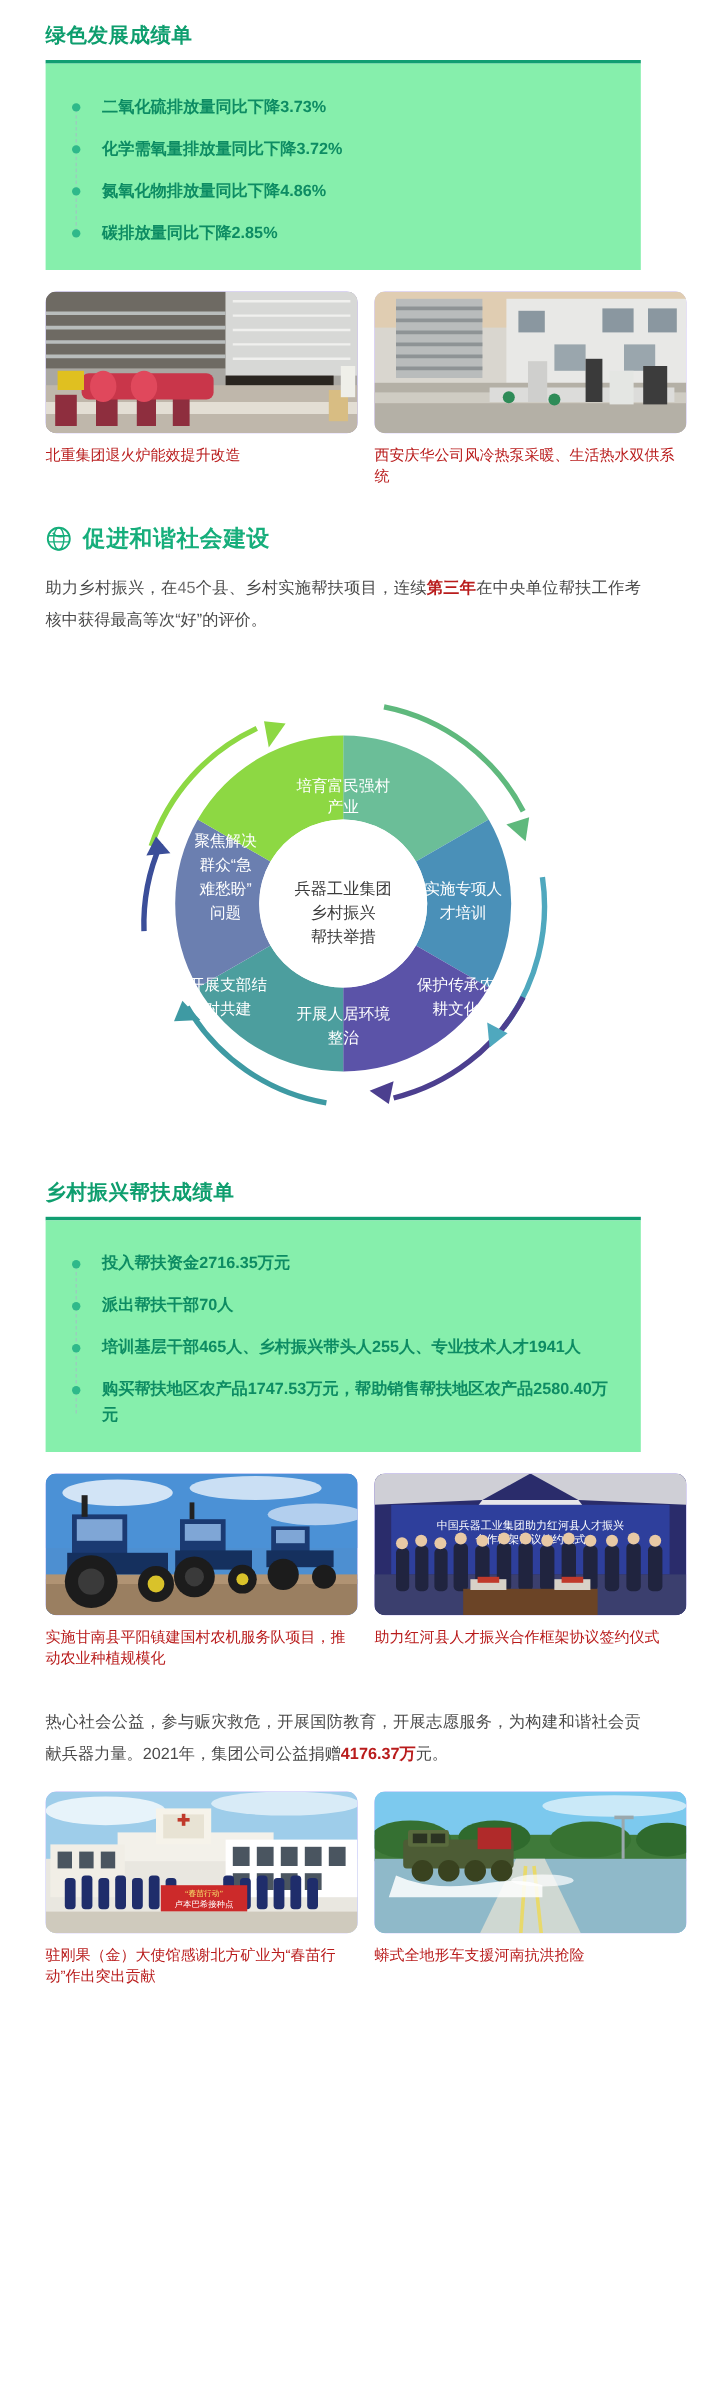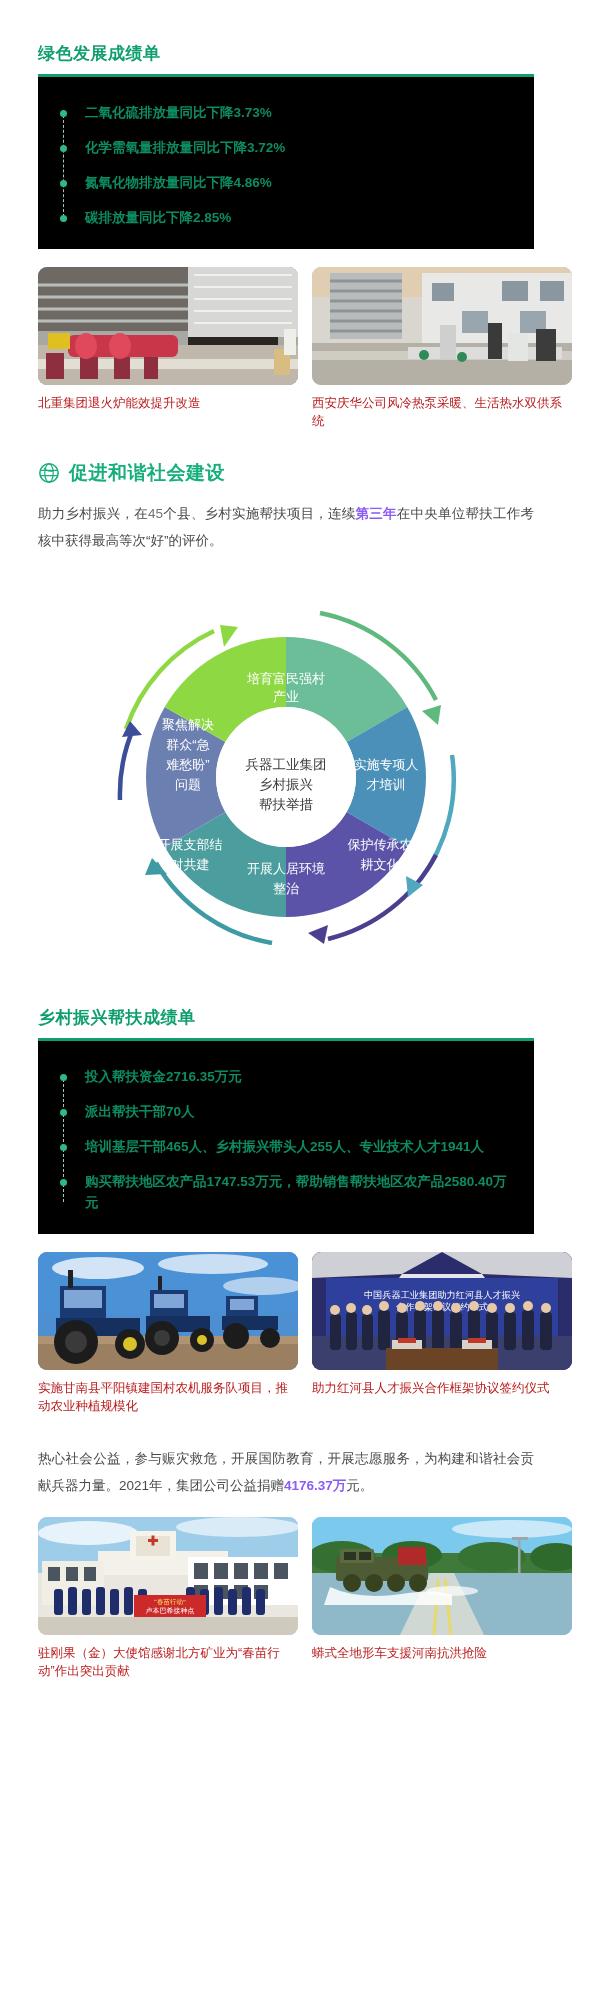--- a/index.html
+++ b/index.html
@@ -3,38 +3,38 @@
 <meta charset="utf-8">
 <style>
   * { box-sizing: border-box; margin: 0; padding: 0; }
   html, body {
     width: 600px;
     background: #ffffff;
     font-family: "Liberation Sans", "DejaVu Sans", sans-serif;
   }
   body { width: 600px; height: 2001px; position: relative; overflow: hidden; }
 
-  .page { width: 572px; padding: 0 0 0 0; margin-top: 24px; }
+  .page { width: 572px; padding: 0 0 0 0; }
 
   
   .scorecard { margin: 0 38px; }
   .scorecard-title {
     font-size: 17px;
     font-weight: bold;
     color: #0E9E6E;
     letter-spacing: .5px;
     padding-bottom: 9px;
   }
   .scorecard-rule {
     height: 3px;
     background: #119E72;
     width: 100%;
   }
   .scorecard-body {
-    background: #000000;
+    background: #86efac;
     padding: 16px 6px 16px 0;
     position: relative;
   }
   .sc-list { list-style: none; position: relative; margin-left: 22px; }
   .sc-list:before {
     content: "";
     position: absolute;
     left: 3px; top: 12px; bottom: 12px;
     border-left: 1px dashed #9ec9c0;
   }
@@ -97,21 +97,21 @@
     color: #16AE7B;
     letter-spacing: .5px;
   }
   .body-para {
     margin: 0 38px;
     font-size: 13.5px;
     line-height: 2.0;
     color: #4a4a4a;
     text-align: justify;
   }
-  .body-para b { color: #8b5cf6; }
+  .body-para b { color: #b91c1c; }
   .body-para .dark-b { color: #737373; font-weight: normal; }
 
   
   .donut-wrap {
     margin: 18px 0 10px 0;
     display: flex;
     justify-content: center;
   }
   .donut { width: 440px; height: 400px; }
   .donut text { font-family: "Liberation Sans", "DejaVu Sans", sans-serif; }

